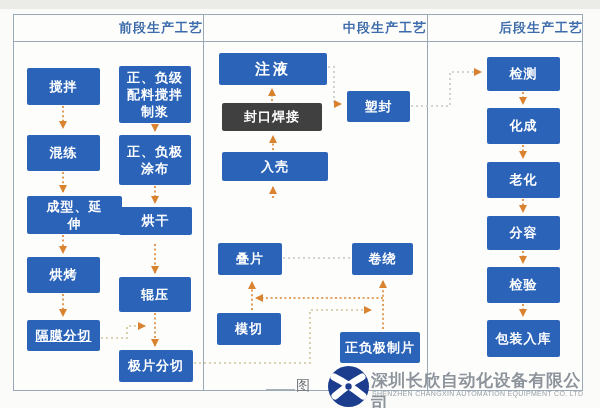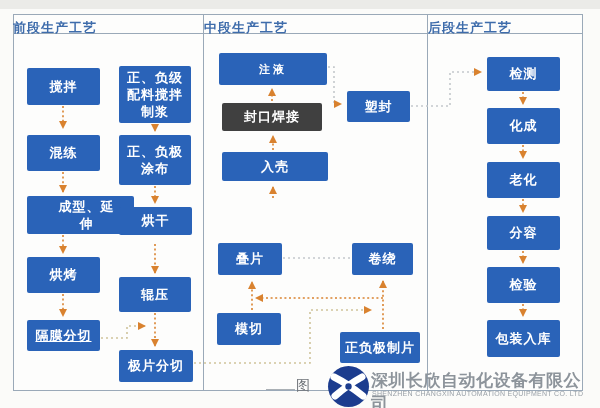--- a/index.html
+++ b/index.html
@@ -8,33 +8,33 @@
     background:#fbfbf9;
     font-family:"Liberation Sans","DejaVu Sans",sans-serif;
   }
   #topstrip{position:absolute;left:0;top:0;width:600px;height:9px;background:#ebebe8;}
   #frame{
     position:absolute;left:13px;top:14px;width:570px;height:377px;
     border:1px solid #9aa9b8;background:#fdfdfc;box-sizing:border-box;
   }
   .divider{position:absolute;top:14px;height:377px;width:1px;background:#9aa9b8;z-index:1;}
   .hdr{
-    position:absolute;top:14px;height:20px;line-height:28px;text-align:left;
+    position:absolute;top:14px;height:28px;line-height:28px;text-align:right;
     font-size:13px;font-weight:bold;color:#3e6cab;letter-spacing:1px;
     border-bottom:1px solid #9aa9b8;box-sizing:border-box;z-index:1;
   }
   .node{
     position:absolute;display:flex;align-items:center;justify-content:center;
     background:#2a63b8;color:#fff;font-size:13px;font-weight:bold;
     text-align:center;border-radius:2px;line-height:1.32;
     white-space:pre-line;z-index:2;letter-spacing:1px;
   }
   .node.red{background:#404040;}
   .node.lightblue{background:#2e86d9;}
-  .node.lg{font-size:11px;letter-spacing:3px;}
+  .node.lg{font-size:15px;letter-spacing:3px;}
   #arrows{position:absolute;left:0;top:0;z-index:3;pointer-events:none;}
   #logo{position:absolute;left:327px;top:365px;z-index:6;}
   #company-cn{
     position:absolute;left:371px;top:369px;width:225px;z-index:6;
     font-size:17px;font-weight:600;color:#8d949b;letter-spacing:0.5px;
   }
   #company-en{
     position:absolute;left:372px;top:390px;width:225px;z-index:6;
     font-size:7px;color:#9aa1a8;letter-spacing:0.3px;
   }
@@ -60,21 +60,21 @@
   <div class="hdr" style="left:204px;width:223px;">中段生产工艺</div>
   <div class="hdr" style="left:428px;width:155px;">后段生产工艺</div>
 
   <div class="node" style="left:27px;top:68px;width:73px;height:37px;">搅拌</div>
   <div class="node" style="left:119px;top:66px;width:72px;height:57px;">正、负级
 配料搅拌
 制浆</div>
   <div class="node" style="left:27px;top:135px;width:73px;height:36px;">混练</div>
   <div class="node" style="left:119px;top:135px;width:72px;height:50px;">正、负极
 涂布</div>
-  <div class="node" style="left:27px;top:196px;width:95px;height:38px;padding-left:12px;">成型、延
+  <div class="node" style="left:27px;top:196px;width:95px;height:38px;">成型、延
 伸</div>
   <div class="node" style="left:119px;top:207px;width:73px;height:28px;">烘干</div>
   <div class="node" style="left:27px;top:257px;width:73px;height:36px;">烘烤</div>
   <div class="node" style="left:119px;top:277px;width:72px;height:35px;">辊压</div>
   <div class="node" style="left:27px;top:320px;width:73px;height:31px;text-decoration:underline;">隔膜分切</div>
   <div class="node" style="left:119px;top:350px;width:74px;height:32px;">极片分切</div>
 
   <div class="node lg" style="left:219px;top:53px;width:108px;height:32px;">注液</div>
   <div class="node red" style="left:222px;top:103px;width:100px;height:28px;">封口焊接</div>
   <div class="node" style="left:347px;top:91px;width:63px;height:31px;">塑封</div>

